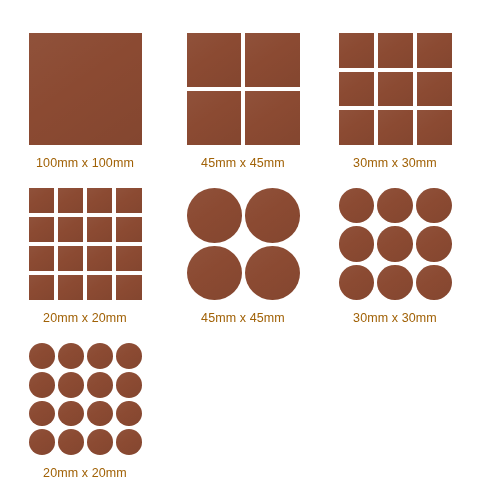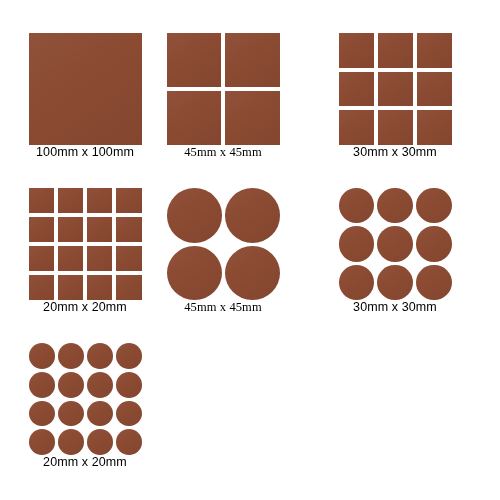--- a/index.html
+++ b/index.html
@@ -20,21 +20,21 @@
     height: 500px;
   }
 
   .variant {
     position: absolute;
     width: 150px;
   }
 
   
   .col-0 { left: 10px; }
-  .col-1 { left: 148px; font-family: Liberation Serif, serif; }
+  .col-1 { left: 168px; }
   .col-2 { left: 320px; }
 
   
   .row-0 { top: 25px; }
   .row-1 { top: 180px; }
   .row-2 { top: 335px; }
 
   .swatch {
     position: relative;
     width: 113px;
@@ -60,23 +60,24 @@
   .g1x1 { grid-template-columns: 1fr; grid-template-rows: 1fr; gap: 0; }
   .g2x2 { grid-template-columns: repeat(2, 1fr); grid-template-rows: repeat(2, 1fr); gap: 4px; }
   .g3x3 { grid-template-columns: repeat(3, 1fr); grid-template-rows: repeat(3, 1fr); gap: 4px; }
   .g4x4 { grid-template-columns: repeat(4, 1fr); grid-template-rows: repeat(4, 1fr); gap: 4px; }
 
   .g2x2.circles { gap: 3px; }
   .g3x3.circles { gap: 3px; }
   .g4x4.circles { gap: 3px; }
 
   .variant-label {
+    margin-top: 11px;
     text-align: center;
     font-size: 12.5px;
-    color: #000000;
+    color: #a16207;
     letter-spacing: 0.1px;
     white-space: nowrap;
   }
 </style>
 </head>
 <body>
 
 <div id="product-grid">
 
   <div class="variant col-0 row-0">

